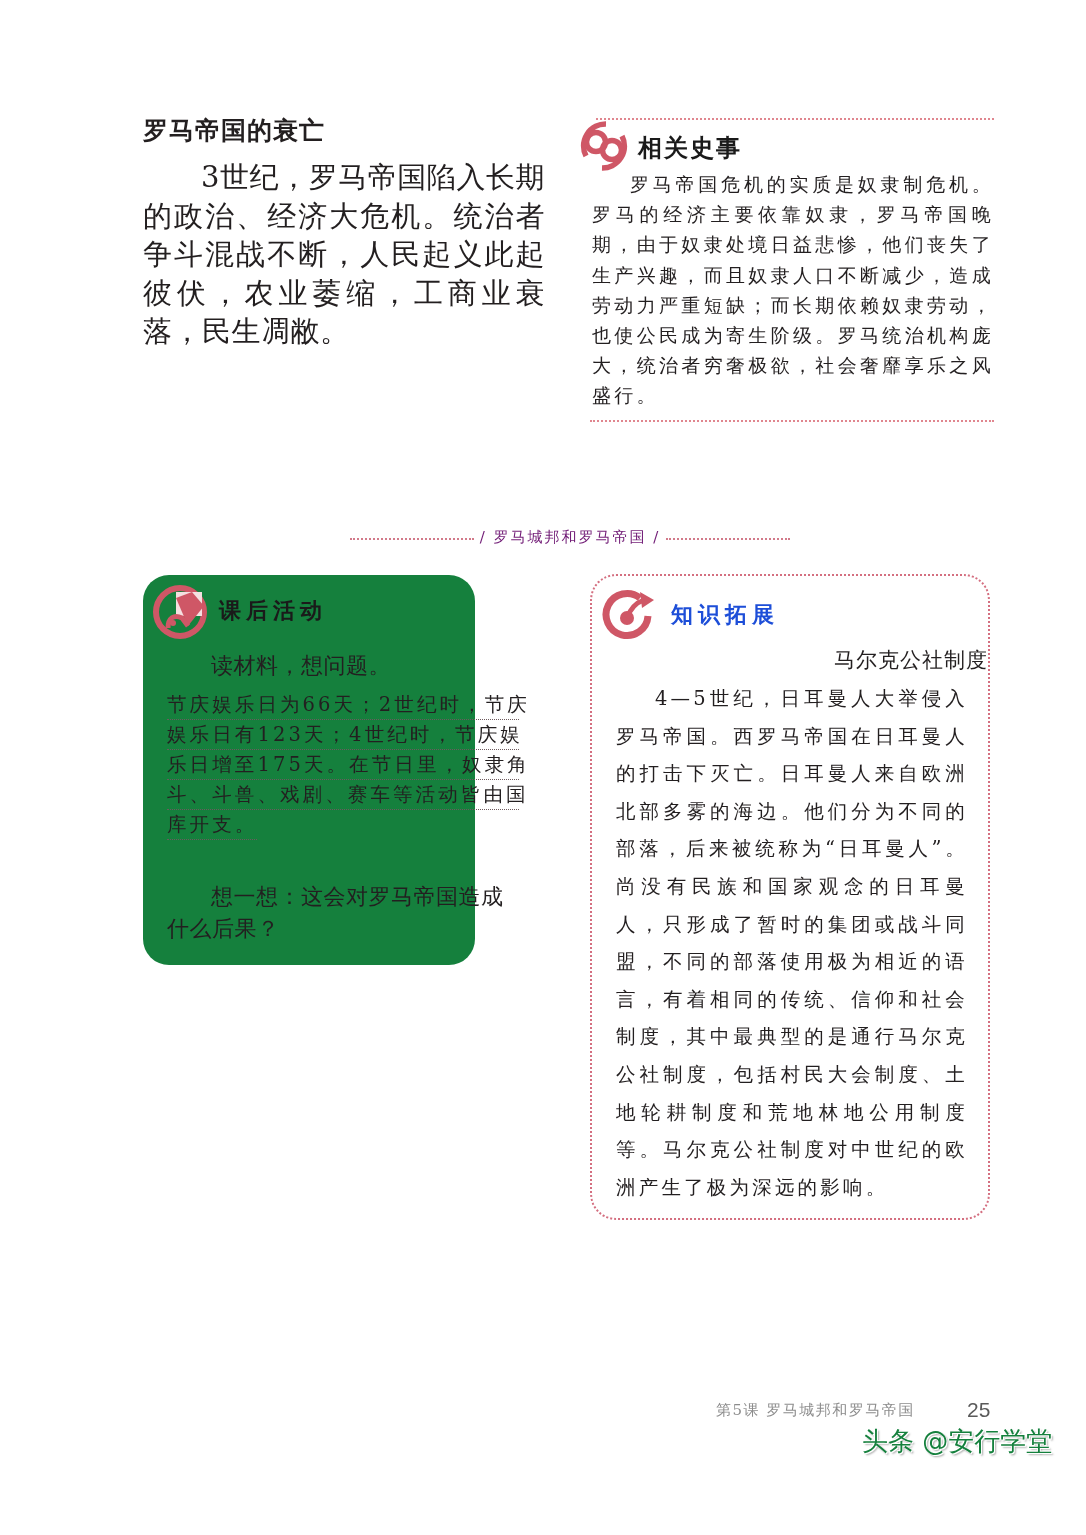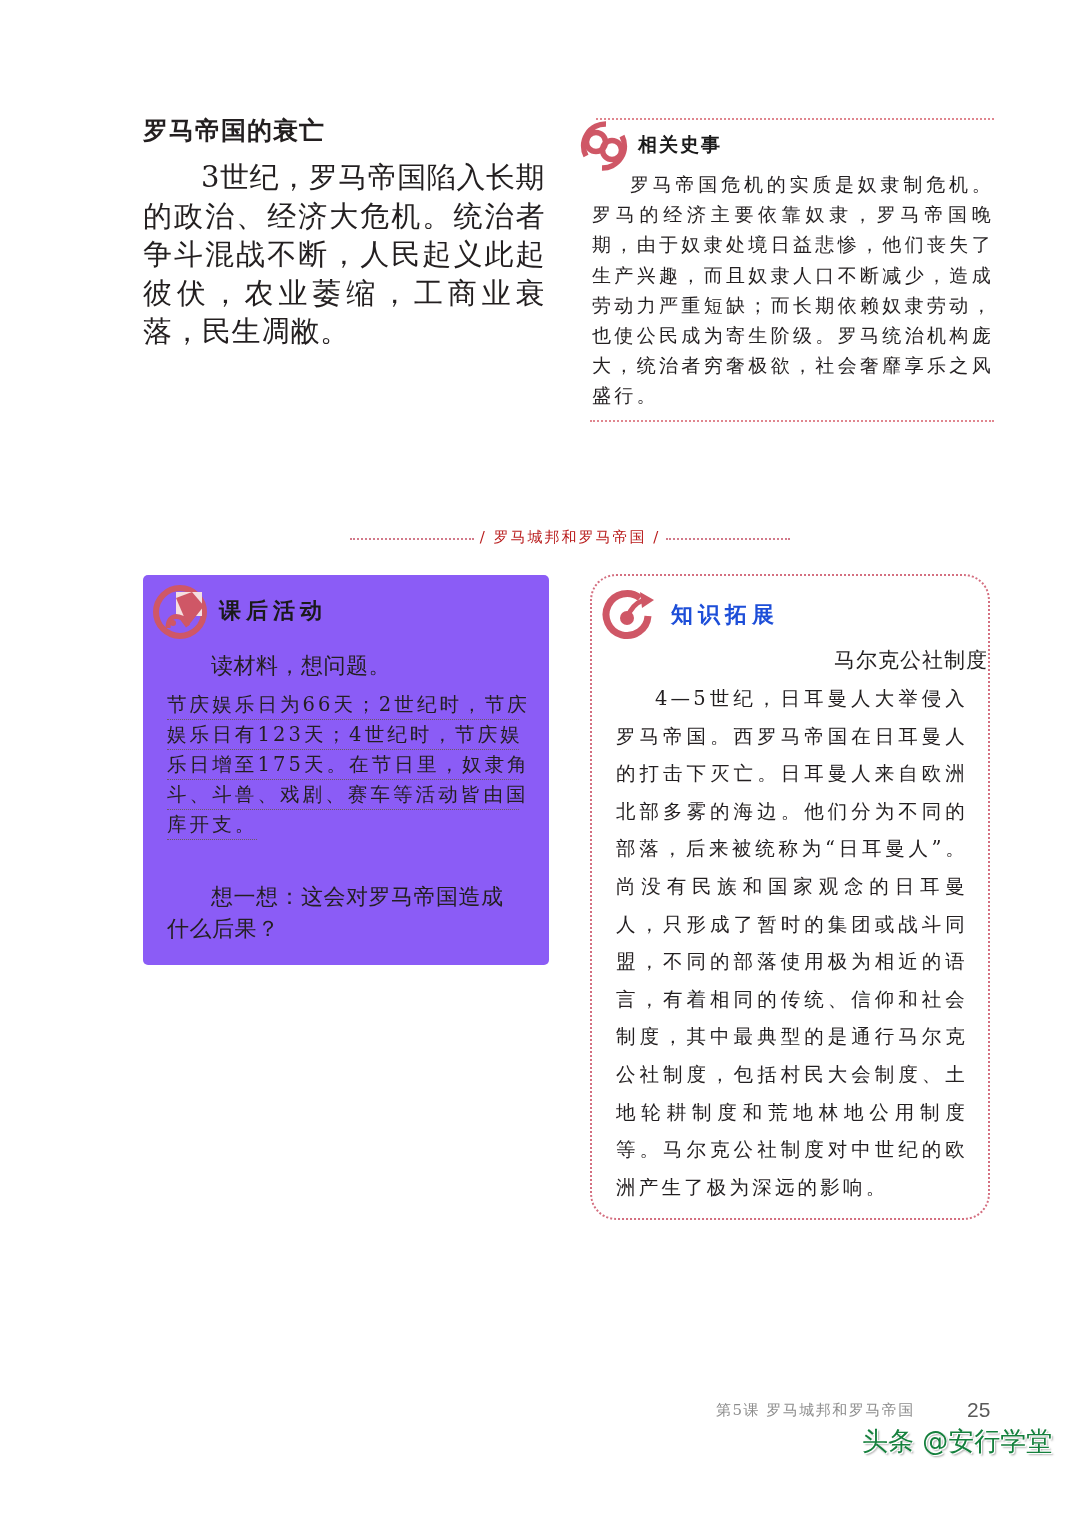--- a/index.html
+++ b/index.html
@@ -30,43 +30,43 @@
   }
   .dotted-line {
     height: 0; border-top: 2px dotted #e0868f;
   }
   .related .top-line { position: absolute; left: 20px; right: 0; top: 3px; }
   .related .bottom-line { position: absolute; left: 14px; right: 0; top: 305px; }
   .related-icon { position: absolute; left: 0; top: 3px; width: 56px; height: 56px; }
   .related-title {
     position: absolute; left: 62px; top: 17px;
     font-family: "DejaVu Sans", "Liberation Sans", sans-serif;
-    font-size: 19px; font-weight: bold; letter-spacing: 2px; color: #1a1a1a;
+    font-size: 24px; font-weight: bold; letter-spacing: 2px; color: #1a1a1a;
   }
   .related-body {
     position: absolute; left: 16px; top: 54px; width: 402px;
     font-size: 19px; line-height: 30.2px; letter-spacing: 3.3px; color: #231f20;
   }
   .related-body p { margin: 0; text-indent: 2em; text-align: justify; }
 
   
   .divider {
     left: 350px; top: 524px; width: 440px; height: 26px;
     display: flex; align-items: center; 
-    color: #b91c1c; font-size: 15px; letter-spacing: 2px;
+    color: #701a75; font-size: 15px; letter-spacing: 2px;
   }
   .divider .dots {
     flex: 1; height: 0; border-top: 2px dotted #d27a8a; margin-top: 4px;
   }
   .divider .label { padding: 0 6px; }
 
   
   .activity {
-    left: 143px; top: 575px; width: 406px; height: 390px;
-    background: #8b5cf6; border-radius: 5px;
+    left: 143px; top: 575px; width: 332px; height: 390px;
+    background: #15803d; border-radius: 26px;
   }
   .activity-icon { position: absolute; left: 9px; top: 9px; width: 56px; height: 56px; }
   .activity-title {
     position: absolute; left: 76px; top: 21px;
     font-family: "DejaVu Sans", "Liberation Sans", sans-serif;
     font-size: 22px; font-weight: bold; letter-spacing: 5px; color: #1a1a1a;
   }
   .activity-prompt {
     position: absolute; left: 68px; top: 76px;
     font-size: 22px; letter-spacing: 0.5px; color: #231f20;

